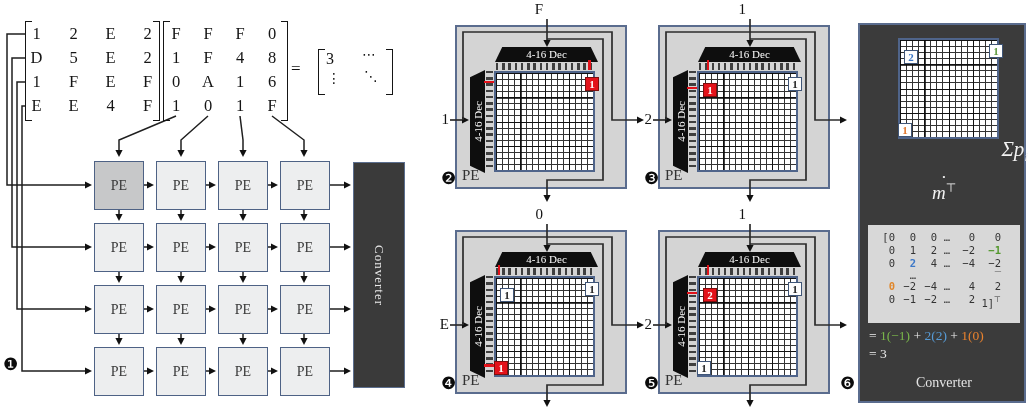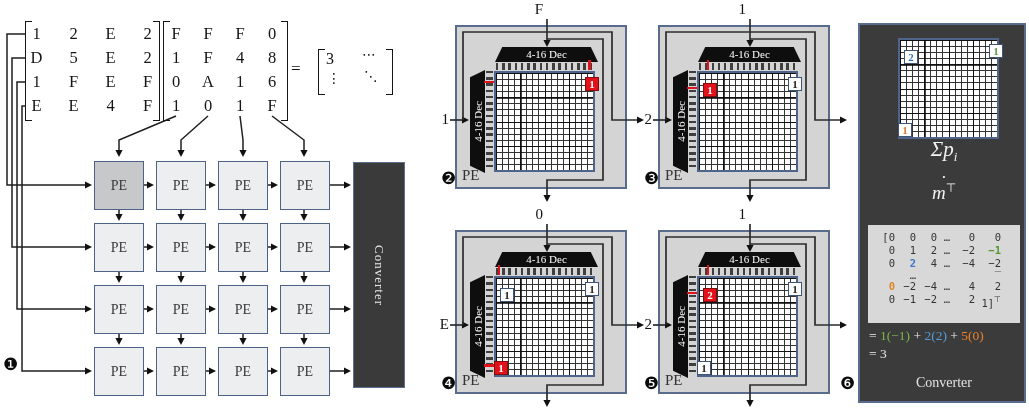--- a/index.html
+++ b/index.html
@@ -55,21 +55,21 @@
   .tick-c{position:absolute;width:2.4px;height:10px;background:#e3121a;}
   .tick-r{position:absolute;width:10px;height:2.4px;background:#e3121a;}
 
   
   .cbox{left:20px;top:23px;width:168px;height:380px;background:#3b3b3b;border:2px solid #5a6c8e;box-sizing:border-box;}
   .cgrid{left:38px;top:13px;}
   .mark.green{background:#fff;border:1.4px solid #3f5577;color:#5d9a3c;}
   .mark.blue{background:#fff;border:1.4px solid #3f5577;color:#3c78c8;}
   .mark.orange{background:#fff;border:1.4px solid #3f5577;color:#e0762c;}
   .fline{left:0;width:168px;text-align:center;color:#f2f2f2;}
-  .fsum{top:112px;font-size:21px;font-style:italic;}
+  .fsum{top:112px;font-size:21px;font-style:italic;text-align:right;}
   .fsum sub{font-size:13px;}
   .fdot{top:144px;font-size:13px;font-weight:bold;}
   .fm{top:156px;font-size:19px;font-style:italic;}
   .fm sup{font-size:12px;font-style:normal;font-family:"DejaVu Sans",sans-serif;}
   .mmx{left:8px;top:200px;width:152px;height:98px;background:#d8d8d8;box-sizing:border-box;padding:6px 5px 0 7px;}
   .mmx-row{display:flex;line-height:13.2px;height:13.2px;}
   .mmx-row.dotsrow{height:9px;line-height:9px;}
   .mmx-cell{font-family:"DejaVu Sans Mono",monospace;font-size:10.5px;color:#333;text-align:right;}
   .mmx-cell sup{font-size:8px;font-family:"DejaVu Sans",sans-serif;}
   .mmx-cell.green{color:#53982d;font-weight:bold;}
@@ -417,19 +417,19 @@
           </div>
           <div class="mmx-row">
             <span class="mmx-cell" style="width: 20px;">0</span>
             <span class="mmx-cell" style="width: 21px;">−1</span>
             <span class="mmx-cell" style="width: 21px;">−2</span>
             <span class="mmx-cell" style="width: 13px;">…</span>
             <span class="mmx-cell" style="width: 25px;">2</span>
             <span class="mmx-cell" style="width: 26px;">1]<sup>⊤</sup></span>
           </div>
         </div>
-      <div class="abs eqline" style="top:303px;"><span class="eq-w">= </span><span class="eq-g">1(−1)</span><span class="eq-w"> + </span><span class="eq-b">2(2)</span><span class="eq-w"> + </span><span class="eq-o">5(0)</span></div>
+      <div class="abs eqline" style="top:303px;"><span class="eq-w">= </span><span class="eq-g">1(−1)</span><span class="eq-w"> + </span><span class="eq-b">2(2)</span><span class="eq-w"> + </span><span class="eq-o">1(0)</span></div>
       <div class="abs eqline" style="top:321px;">= 3</div>
       <div class="abs clab">Converter</div>
     </div>
   </div>
 
 </div>
 
 </body></html>

